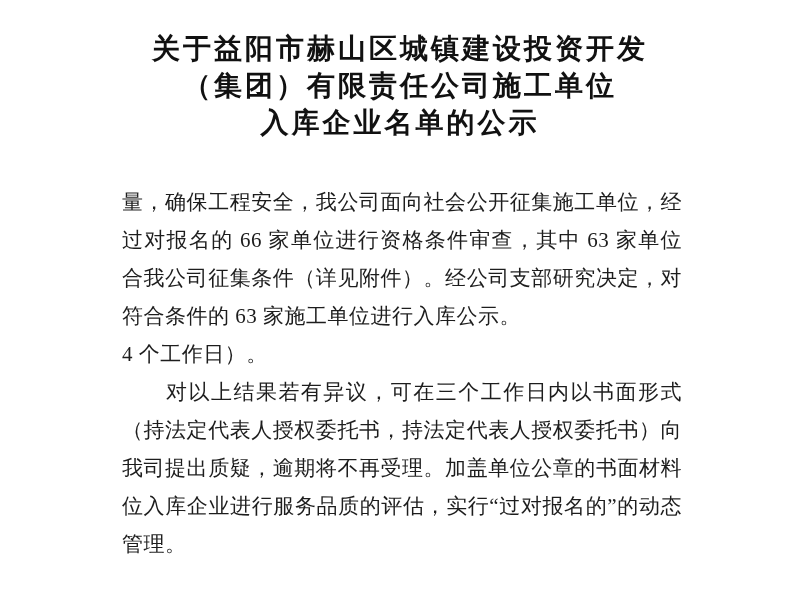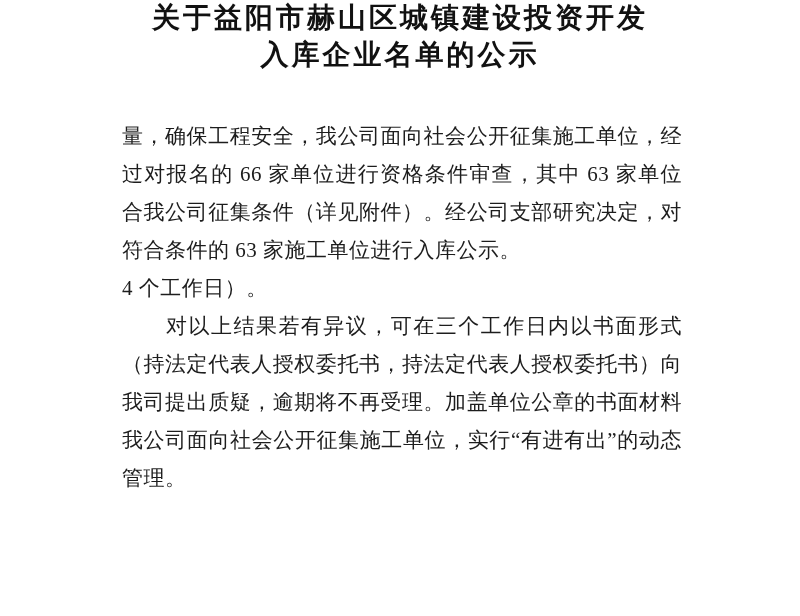--- a/index.html
+++ b/index.html
@@ -9,23 +9,23 @@
   }
   .page {
     position: relative;
     width: 800px;
     height: 616px;
     background: #ffffff;
     overflow: hidden;
     color: #1d1d1d;
   }
   .doc-title {
-    padding-top: 1px;
+    padding-top: 30px;
     text-align: center;
-    font-family: Liberation Mono, monospace;
+    font-family: Liberation Sans, sans-serif;
     font-weight: 700;
     font-size: 28px;
     line-height: 37px;
     letter-spacing: 3px;
     color: #111111;
   }
   .doc-title .title-line {
     height: 37px;
   }
   .doc-body {
@@ -51,27 +51,28 @@
     text-align: center;
     text-align-last: left;
   }
 </style>
 </head>
 <body>
 
 <div class="page">
   <div class="doc-title">
     <div class="title-line">关于益阳市赫山区城镇建设投资开发</div>
+    <div class="title-line">（集团）有限责任公司施工单位</div>
     <div class="title-line">入库企业名单的公示</div>
   </div>
   <div class="doc-body">
       <div class="line">量，确保工程安全，我公司面向社会公开征集施工单位，经</div>
       <div class="line">过对报名的 66 家单位进行资格条件审查，其中 63 家单位符</div>
       <div class="line">合我公司征集条件（详见附件）。经公司支部研究决定，对</div>
       <div class="line last">符合条件的 63 家施工单位进行入库公示。</div>
       <div class="line last">4 个工作日）。</div>
       <div class="line first">对以上结果若有异议，可在三个工作日内以书面形式</div>
       <div class="line">（持法定代表人授权委托书，持法定代表人授权委托书）向</div>
       <div class="line">我司提出质疑，逾期将不再受理。加盖单位公章的书面材料</div>
-      <div class="line">我公司面向社会公开征集施工单位，实行“有进有出”的动态</div>
+      <div class="line">位入库企业进行服务品质的评估，实行“过对报名的”的动态</div>
       <div class="line last">管理。</div>
     </div>
 </div>
 
 </body></html>

